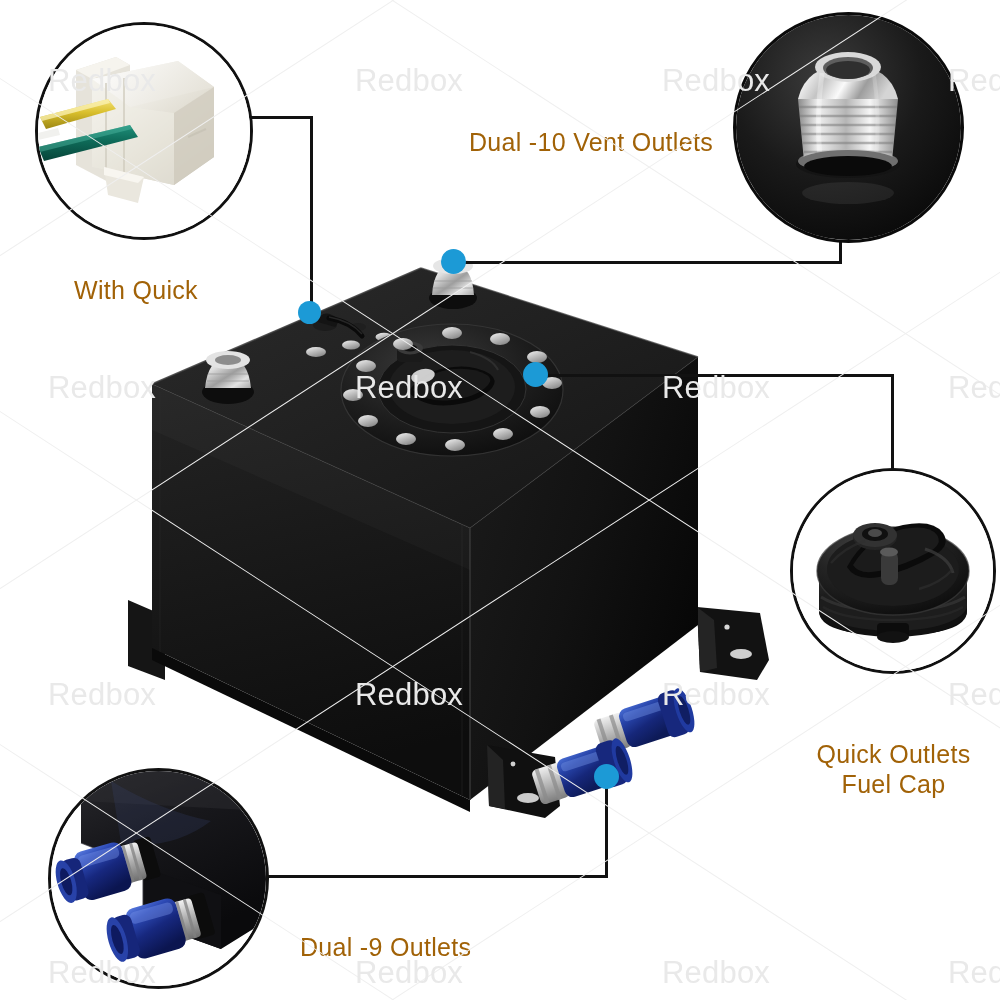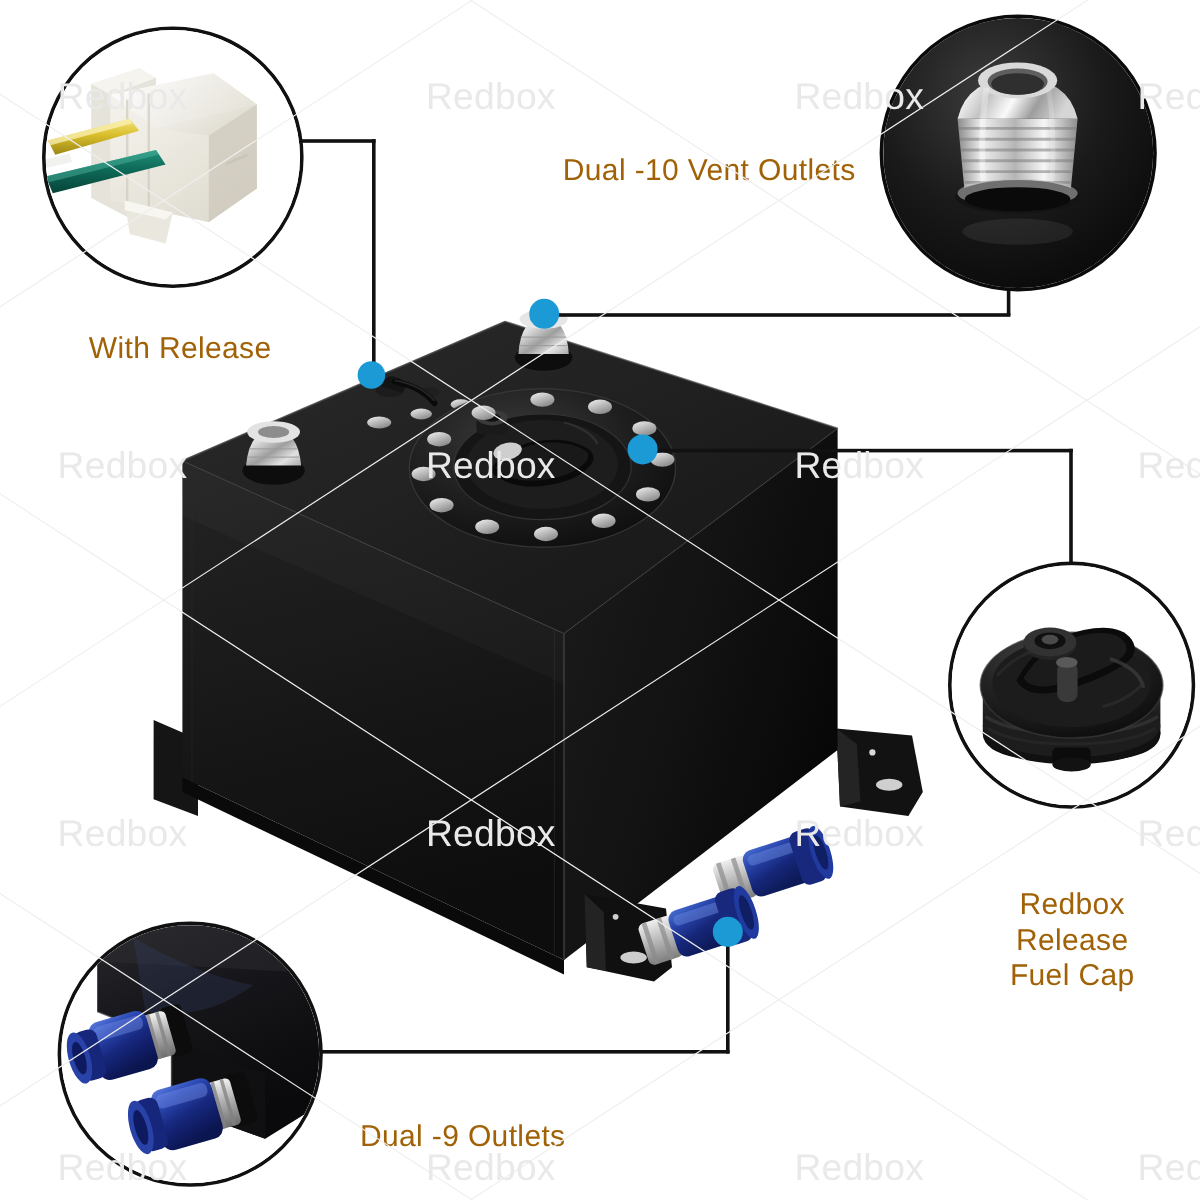--- a/index.html
+++ b/index.html
@@ -340,21 +340,21 @@
       <path d="M66 142 L106 152 L100 158 L66 150 Z" fill="#f8f6f0"></path>
 
       <path d="M2 92 L70 74 L78 84 L8 104 Z" fill="url(#wYellow)"></path>
       <path d="M2 92 L70 74 L72 78 L4 96 Z" fill="#fbf2b6" opacity="0.75"></path>
       <path d="M0 122 L92 100 L100 112 L6 136 Z" fill="url(#wGreen)"></path>
       <path d="M0 122 L92 100 L94 104 L2 127 Z" fill="#4fb8a2" opacity="0.45"></path>
 
       <path d="M0 108 L20 103 L22 110 L0 115 Z" fill="#f1f1ee"></path>
     </svg>
   </div>
-  <div class="label" style="left:74px; top:236px; font-size:25px;">With Release</div>
+  <div class="label" style="left:74px; top:236px; font-size:25px;">With Quick</div>
 
   <div class="callout-circle filled-dark" style="left:733px; top:12px; width:225px; height:225px;">
     <svg class="detail-art" viewBox="0 0 225 225" xmlns="http://www.w3.org/2000/svg">
       <defs>
         <radialGradient id="vBg" cx="40%" cy="28%" r="85%">
           <stop offset="0%" stop-color="#3c3c3c"></stop>
           <stop offset="50%" stop-color="#1a1a1a"></stop>
           <stop offset="100%" stop-color="#060606"></stop>
         </radialGradient>
         <linearGradient id="vHex" x1="0" y1="0" x2="1" y2="0.2">
@@ -445,21 +445,21 @@
 
       <rect x="88" y="80" width="17" height="34" rx="7" fill="#3a3a3a"></rect>
       <ellipse cx="96" cy="81" rx="9" ry="4.5" fill="#5a5a5a"></ellipse>
 
       <path d="M132 78 q24 8 28 24" stroke="#3f3f3f" stroke-width="3" fill="none" opacity="0.7"></path>
       <path d="M126 118 q22 -6 34 -20" stroke="#303030" stroke-width="2.5" fill="none" opacity="0.6"></path>
 
       <path d="M38 92 q14 -16 34 -22" stroke="#2f2f2f" stroke-width="2.5" fill="none" opacity="0.6"></path>
     </svg>
   </div>
-  <div class="label" style="left:806px; top:700px; font-size:25px; text-align:center; width:175px;">Redbox Release
+  <div class="label" style="left:806px; top:700px; font-size:25px; text-align:center; width:175px;">Quick Outlets
 Fuel Cap</div>
 
   <div class="callout-circle" style="left:48px; top:768px; width:215px; height:215px;">
     <svg class="detail-art" viewBox="0 0 215 215" xmlns="http://www.w3.org/2000/svg">
       <defs>
         <linearGradient id="oPanel" x1="0" y1="0" x2="0.4" y2="1">
           <stop offset="0%" stop-color="#2a2a2e"></stop>
           <stop offset="45%" stop-color="#17171b"></stop>
           <stop offset="100%" stop-color="#0a0a0c"></stop>
         </linearGradient>

